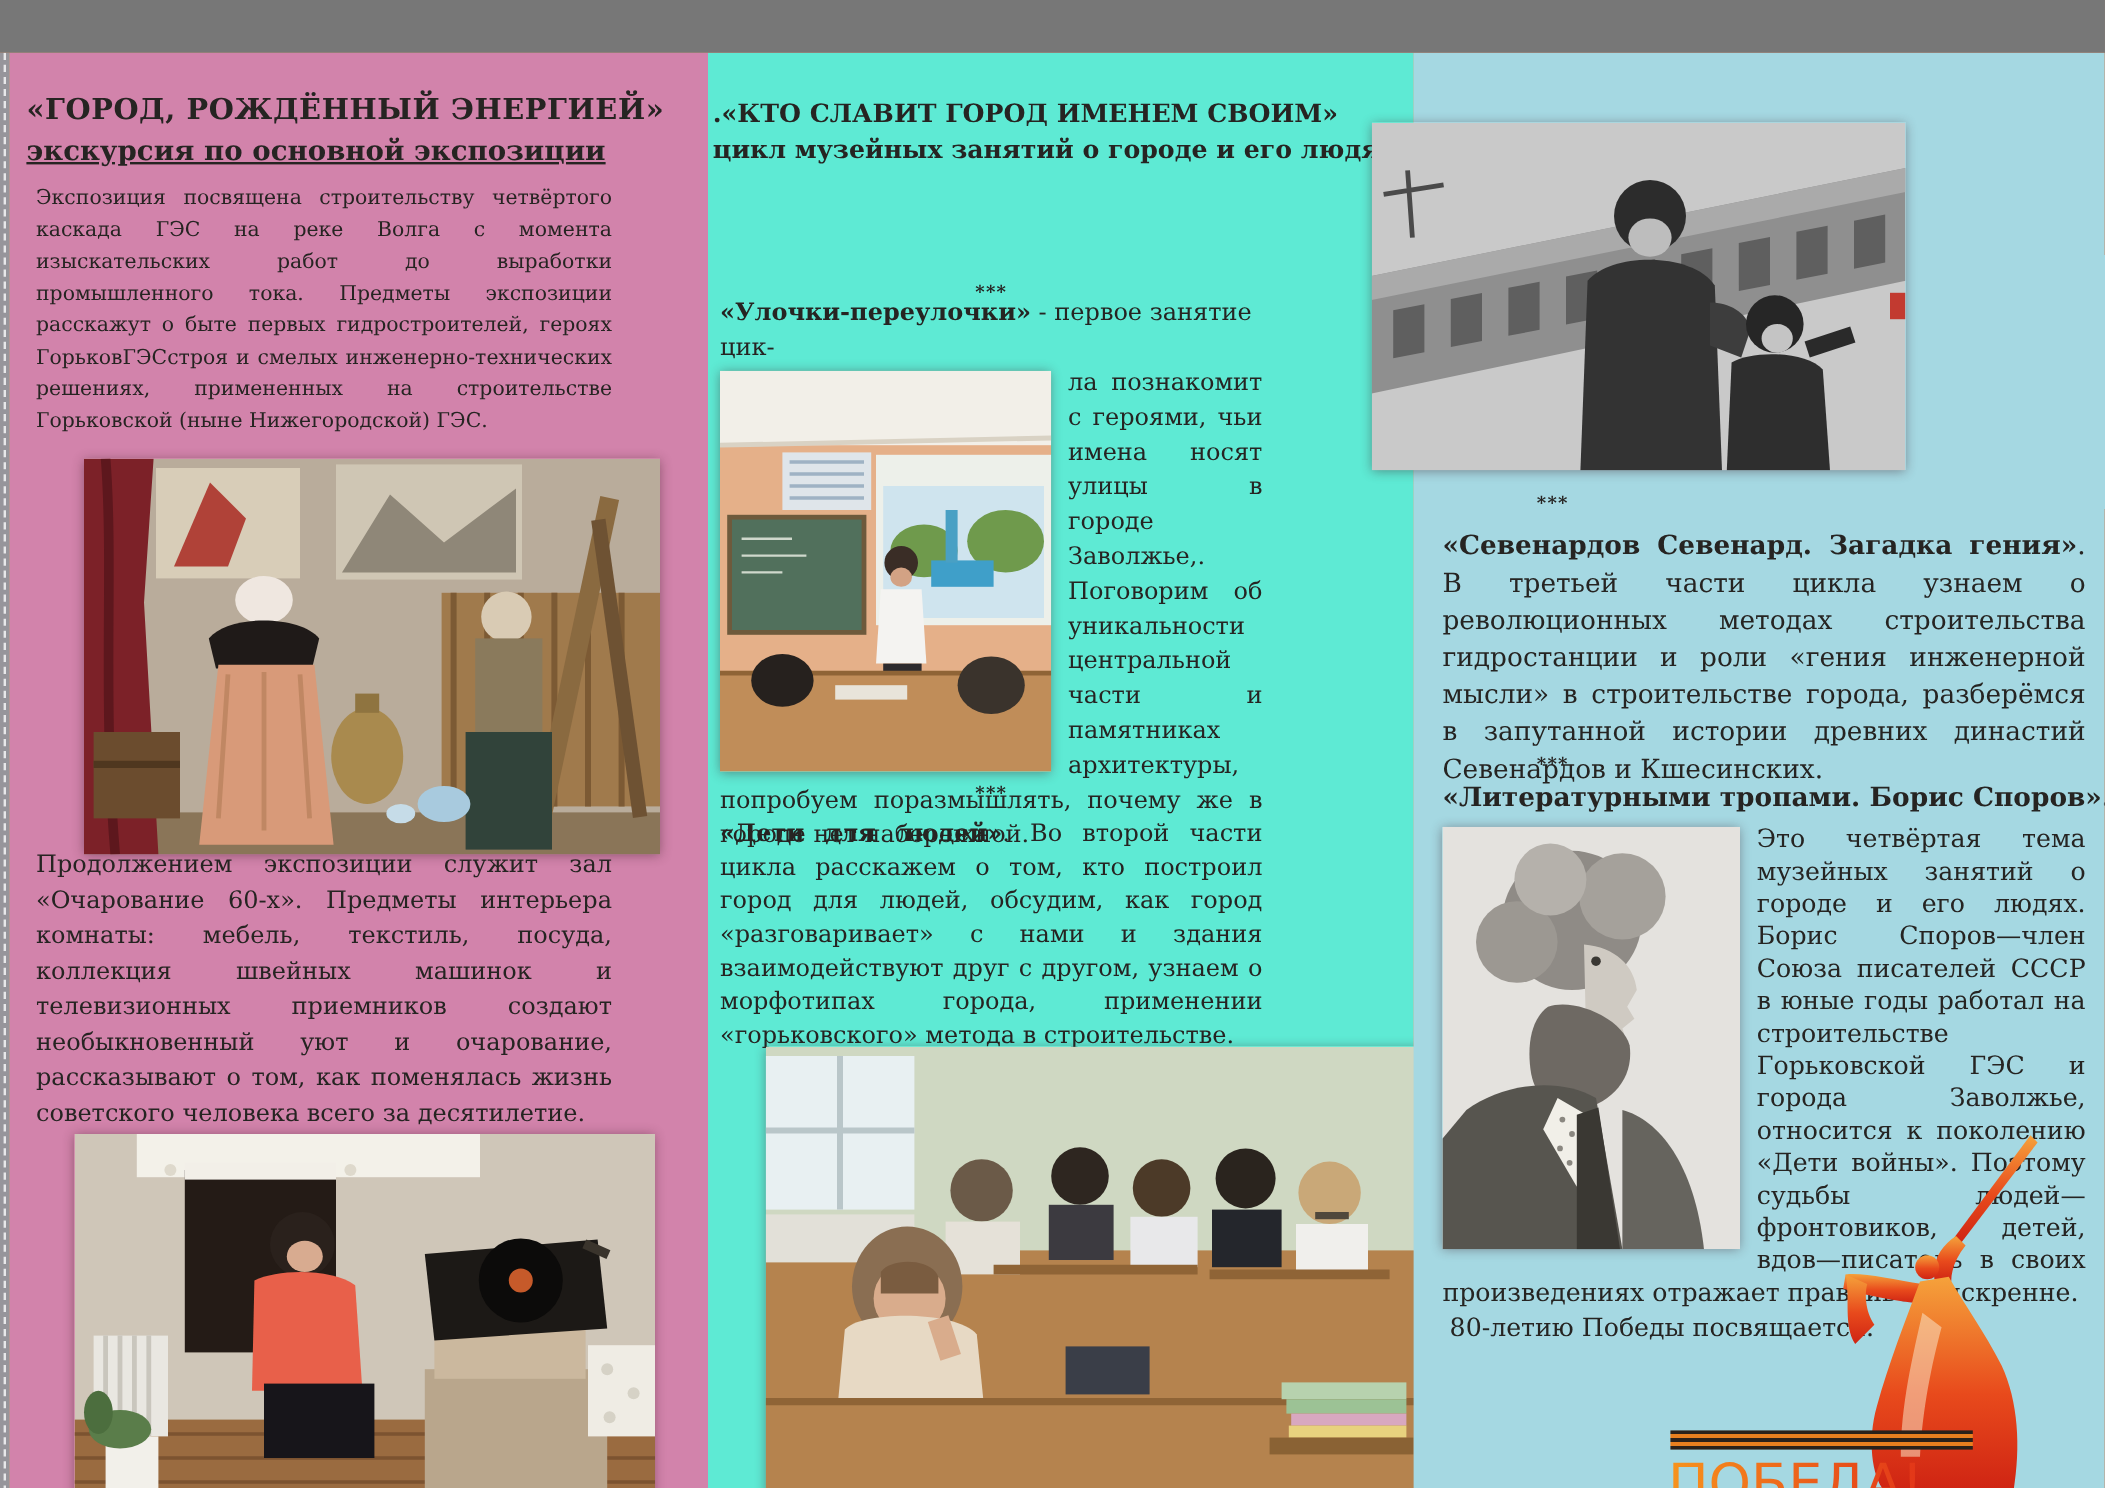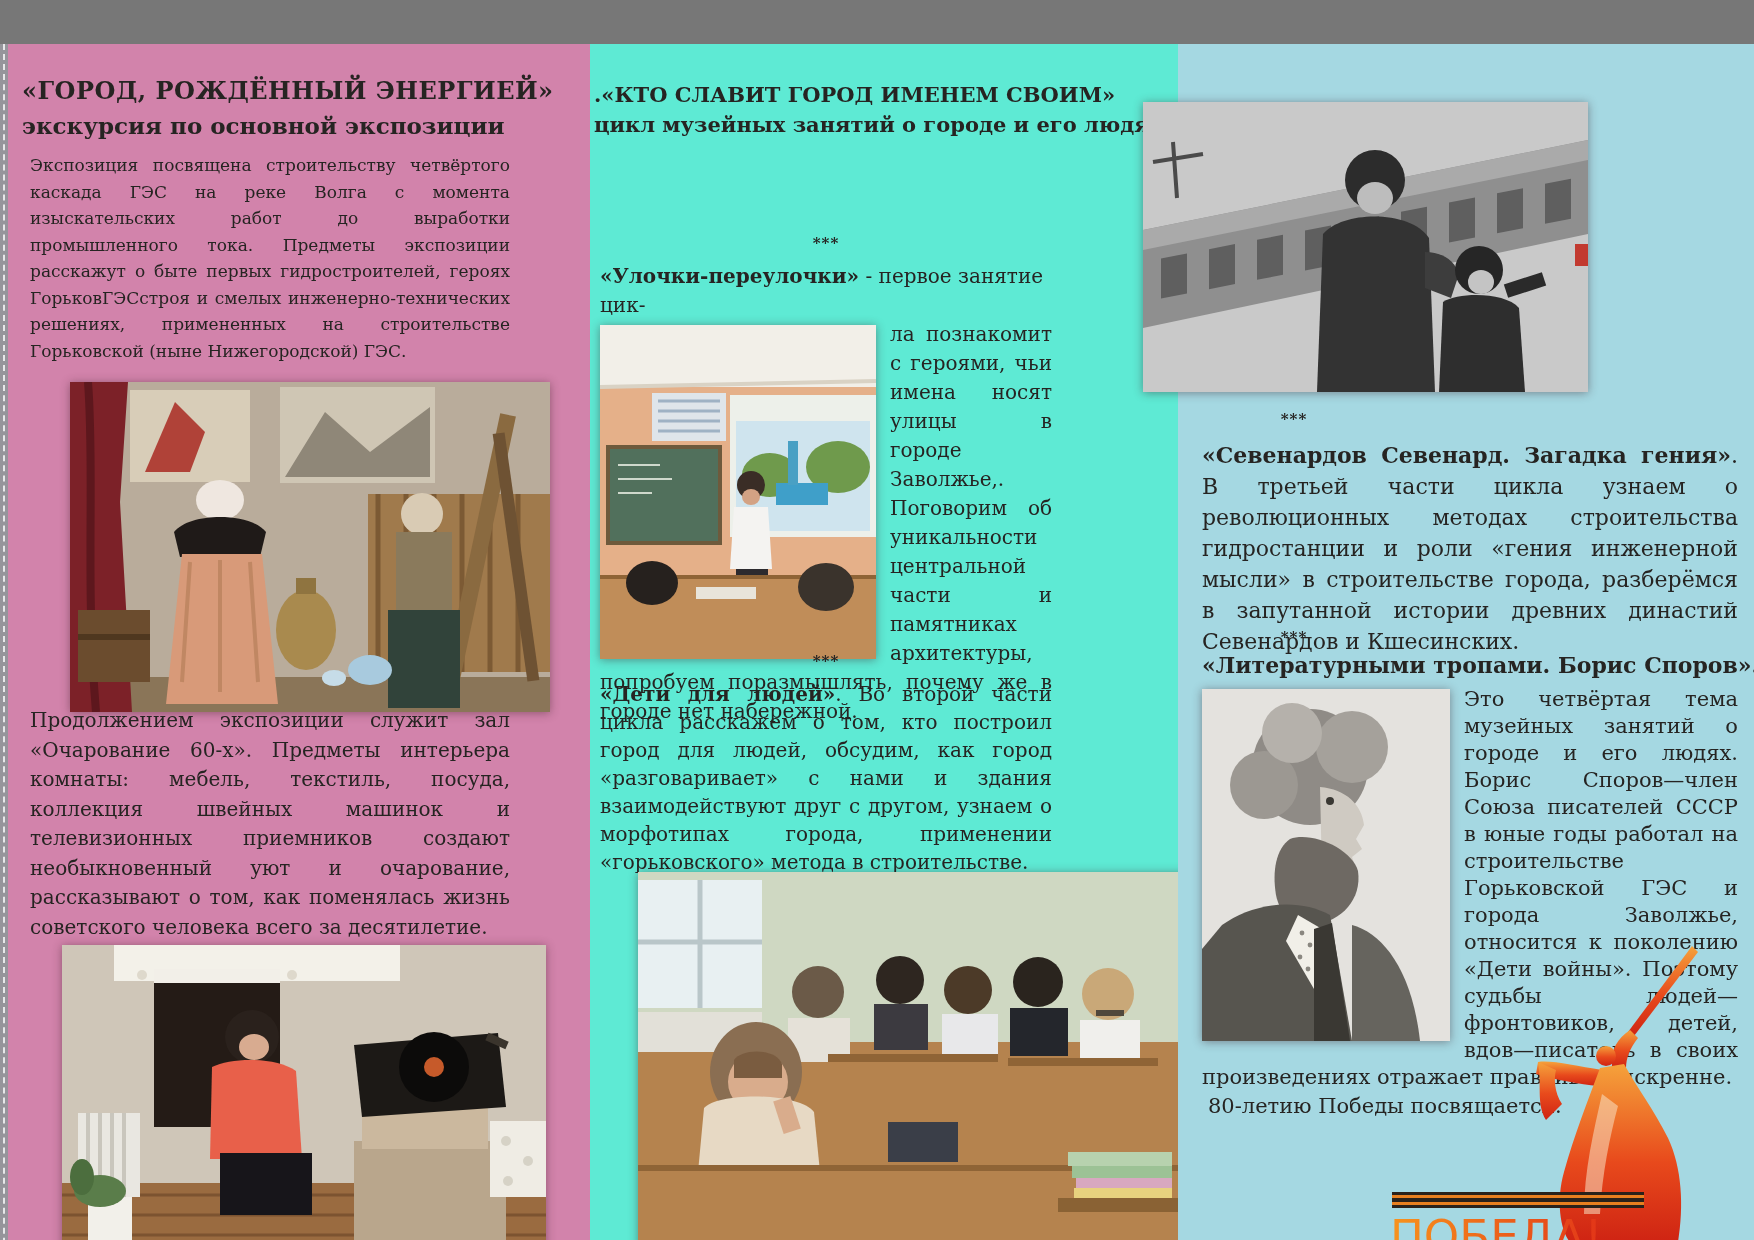--- a/index.html
+++ b/index.html
@@ -12,29 +12,29 @@
   .scan-edge{position:absolute;left:0;top:0;width:8px;height:1240px;background:#96959b;}
   .scan-edge:before{content:"";position:absolute;left:3px;top:0;width:0;height:100%;
         border-left:2px dashed #e8e8ea;}
   .bottom-strip{position:absolute;left:0;top:1228px;width:1754px;height:12px;background:#25386e;}
   .abs{position:absolute;}
   h1,h2,p{margin:0;}
   .c{text-align:center;}
   .j{text-align:justify;}
   .nw{white-space:nowrap;}
   .l-title{left:14px;width:480px;top:32px;font-size:24px;font-weight:bold;letter-spacing:.5px;}
-  .l-subtitle{left:14px;width:480px;top:68px;font-size:23px;font-weight:bold;}
+  .l-subtitle{left:14px;width:480px;top:68px;font-size:23px;font-weight:bold;text-decoration:underline;}
   .l-p1{left:22px;width:480px;top:108px;font-size:17px;line-height:26.5px;}
   .l-p2{left:22px;width:480px;top:662px;font-size:20px;line-height:29.5px;}
   .m-title{left:4px;width:460px;top:38px;font-size:21px;font-weight:bold;}
   .m-subtitle{left:4px;width:460px;top:68px;font-size:21px;font-weight:bold;}
   .m-intro{left:10px;width:452px;top:108px;font-size:20px;line-height:25px;}
   .stars{font-weight:bold;font-size:15px;letter-spacing:1px;line-height:1;color:#262422;}
   .m-stars1{left:10px;width:452px;top:192px;}
-  .m-sec1{left:10px;width:452px;top:218px;font-size:20px;line-height:29px;}
+  .m-sec1{left:10px;width:452px;top:202px;font-size:20px;line-height:29px;}
   .sec-head{line-height:29px;}
   .m-sec1 .flow{text-align:justify;}
   .m-stars2{left:10px;width:452px;top:610px;}
   .m-sec2{left:10px;width:452px;top:636px;font-size:20px;line-height:28px;}
   .r-sec1{left:24px;width:536px;top:396px;font-size:22px;line-height:31px;}
   .r-stars1{left:36px;width:160px;top:368px;}
   .r-stars2{left:36px;width:160px;top:586px;}
   .r-sec2-title{left:24px;width:536px;top:608px;font-size:22px;font-weight:bold;}
   .r-sec2-flow{left:24px;width:536px;top:642px;font-size:21px;line-height:27px;}
   .r-ded{margin-top:2px;margin-left:6px;text-align:left;}

